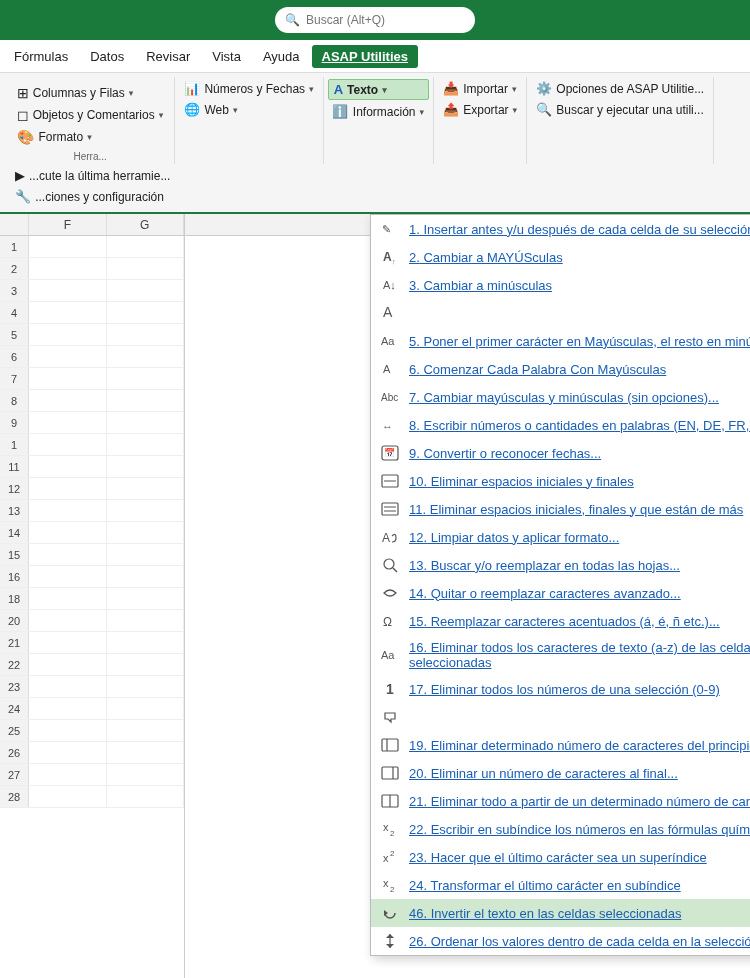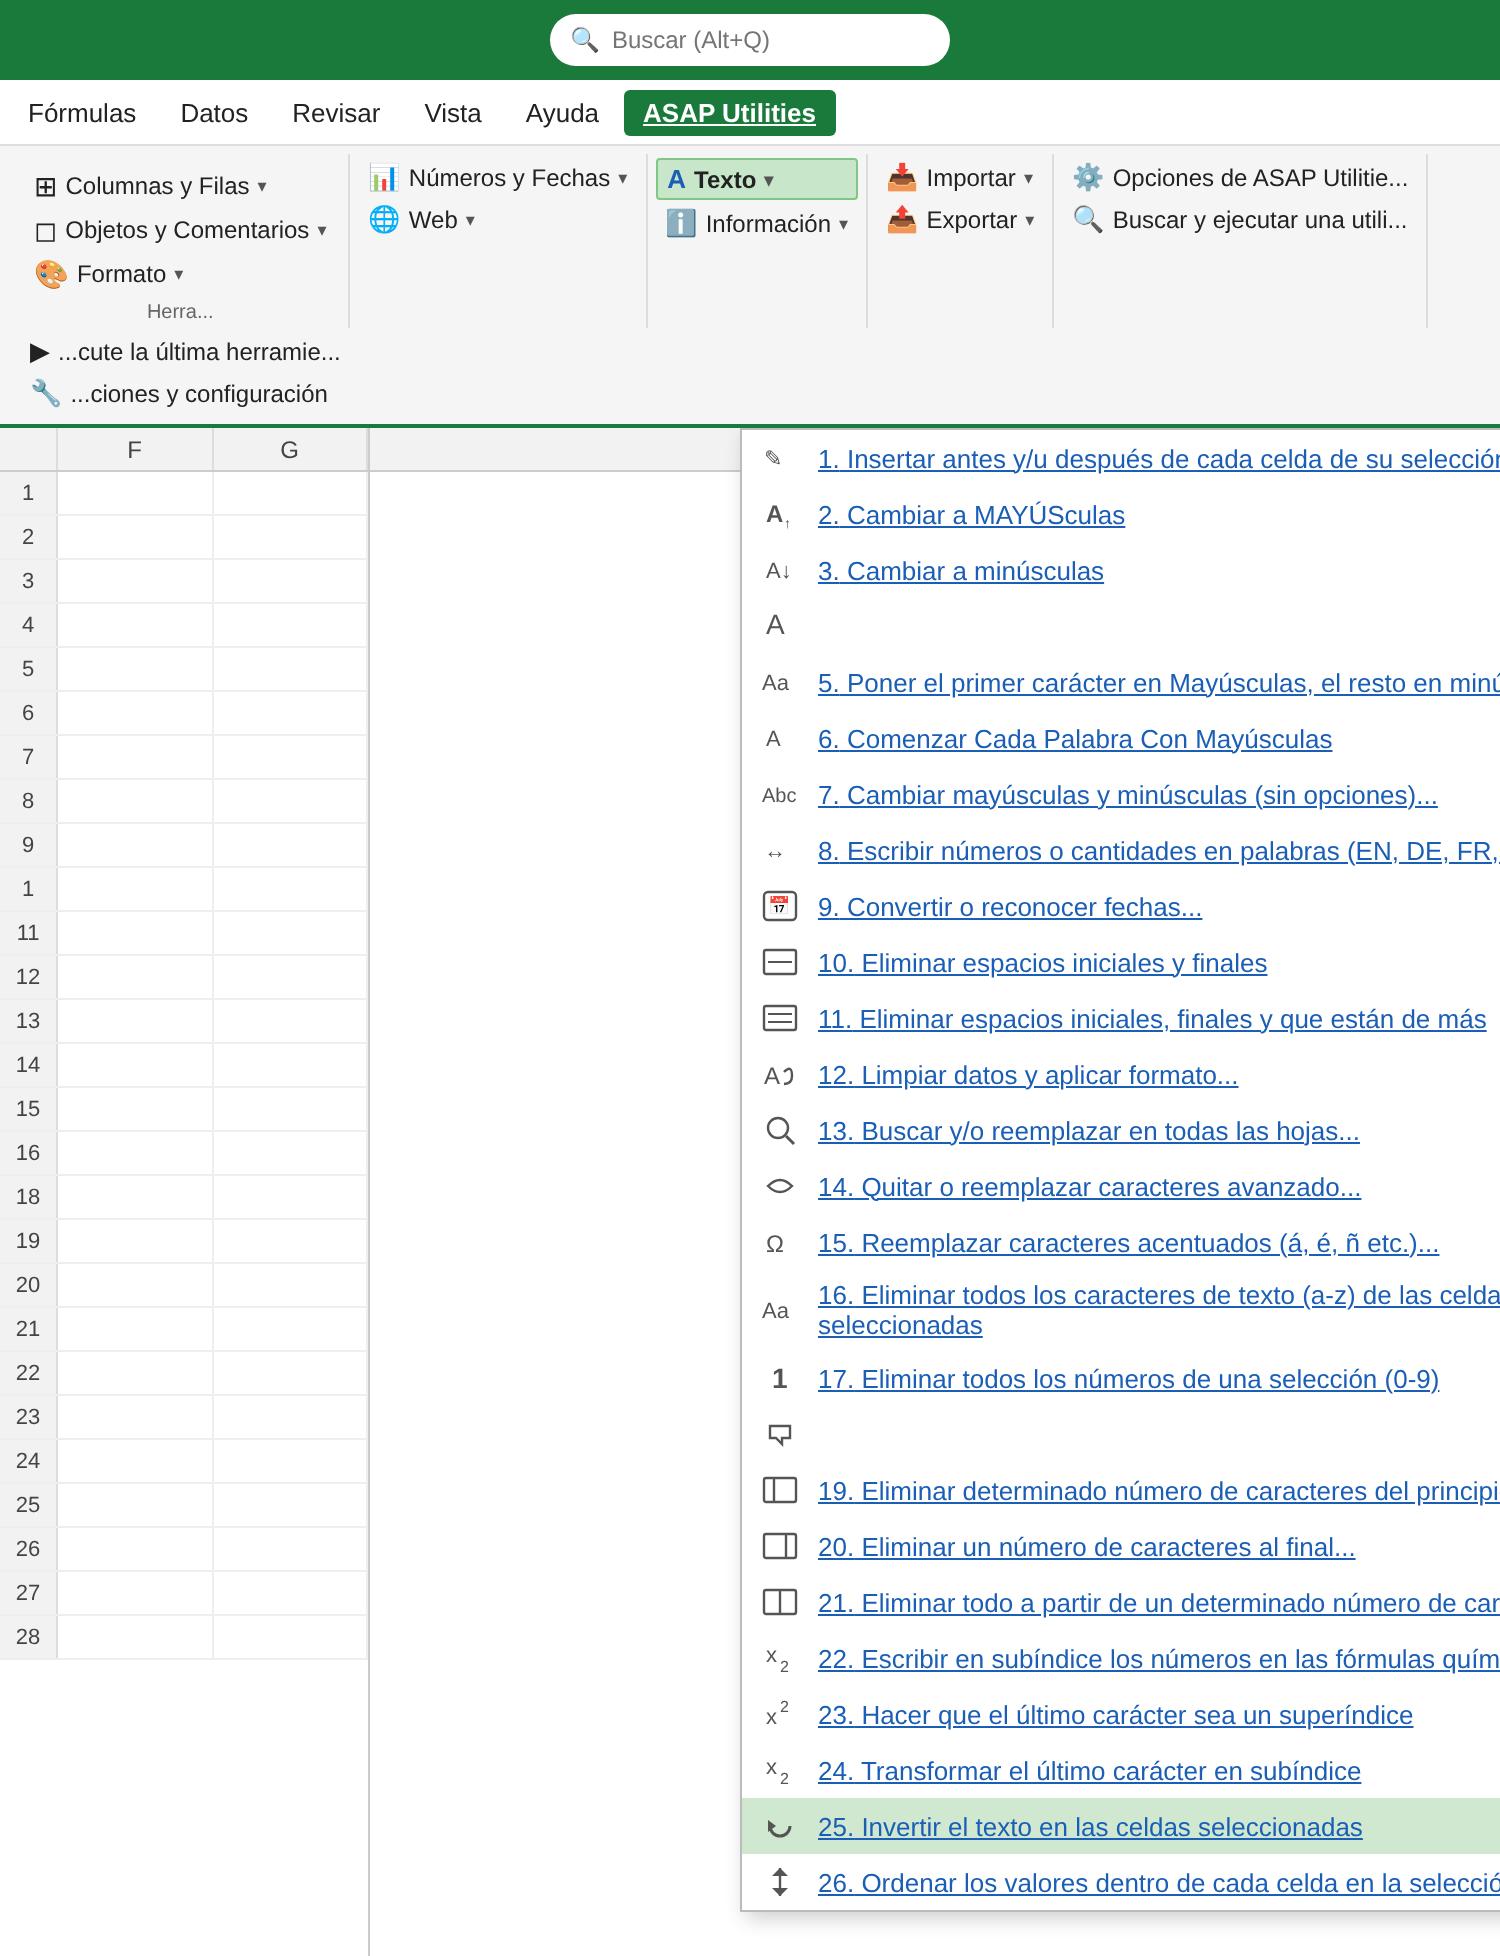--- a/index.html
+++ b/index.html
@@ -395,25 +395,20 @@
           <div class="row-num">16</div>
       <div class="cell"></div>
       <div class="cell"></div>
         </div>
         <div class="sheet-row">
           <div class="row-num">18</div>
       <div class="cell"></div>
       <div class="cell"></div>
         </div>
         <div class="sheet-row">
-          <div class="row-num">19</div>
-      <div class="cell"></div>
-      <div class="cell"></div>
-        </div>
-        <div class="sheet-row">
           <div class="row-num">20</div>
       <div class="cell"></div>
       <div class="cell"></div>
         </div>
         <div class="sheet-row">
           <div class="row-num">21</div>
       <div class="cell"></div>
       <div class="cell"></div>
         </div>
         <div class="sheet-row">
@@ -664,21 +659,21 @@
           </div>
       <span class="item-text"><span class="num">24.</span> Transformar el último carácter en subíndice</span>
     </div>
         <div class="dropdown-item highlighted-row">
       <div class="icon-cell">
             <svg width="18" height="18" viewBox="0 0 18 18">
               <path d="M14,9 A5,5 0 0,1 4,9" fill="none" stroke="#555" stroke-width="1.5"></path>
               <polygon points="3,6 3,12 7,9" fill="#555"></polygon>
             </svg>
           </div>
-      <span class="item-text"><span class="num">25.</span> Invertir el texto en las celdas seleccionadas</span>
+      <span class="item-text"><span class="num">46.</span> Invertir el texto en las celdas seleccionadas</span>
     </div>
         <div class="dropdown-item">
       <div class="icon-cell">
             <svg width="18" height="18" viewBox="0 0 18 18">
               <line x1="9" y1="2" x2="9" y2="16" stroke="#555" stroke-width="1.2"></line>
               <polygon points="5,6 9,2 13,6" fill="#555"></polygon>
               <polygon points="5,12 9,16 13,12" fill="#555"></polygon>
             </svg>
           </div>
       <span class="item-text"><span class="num">26.</span> Ordenar los valores dentro de cada celda en la selección...</span>

